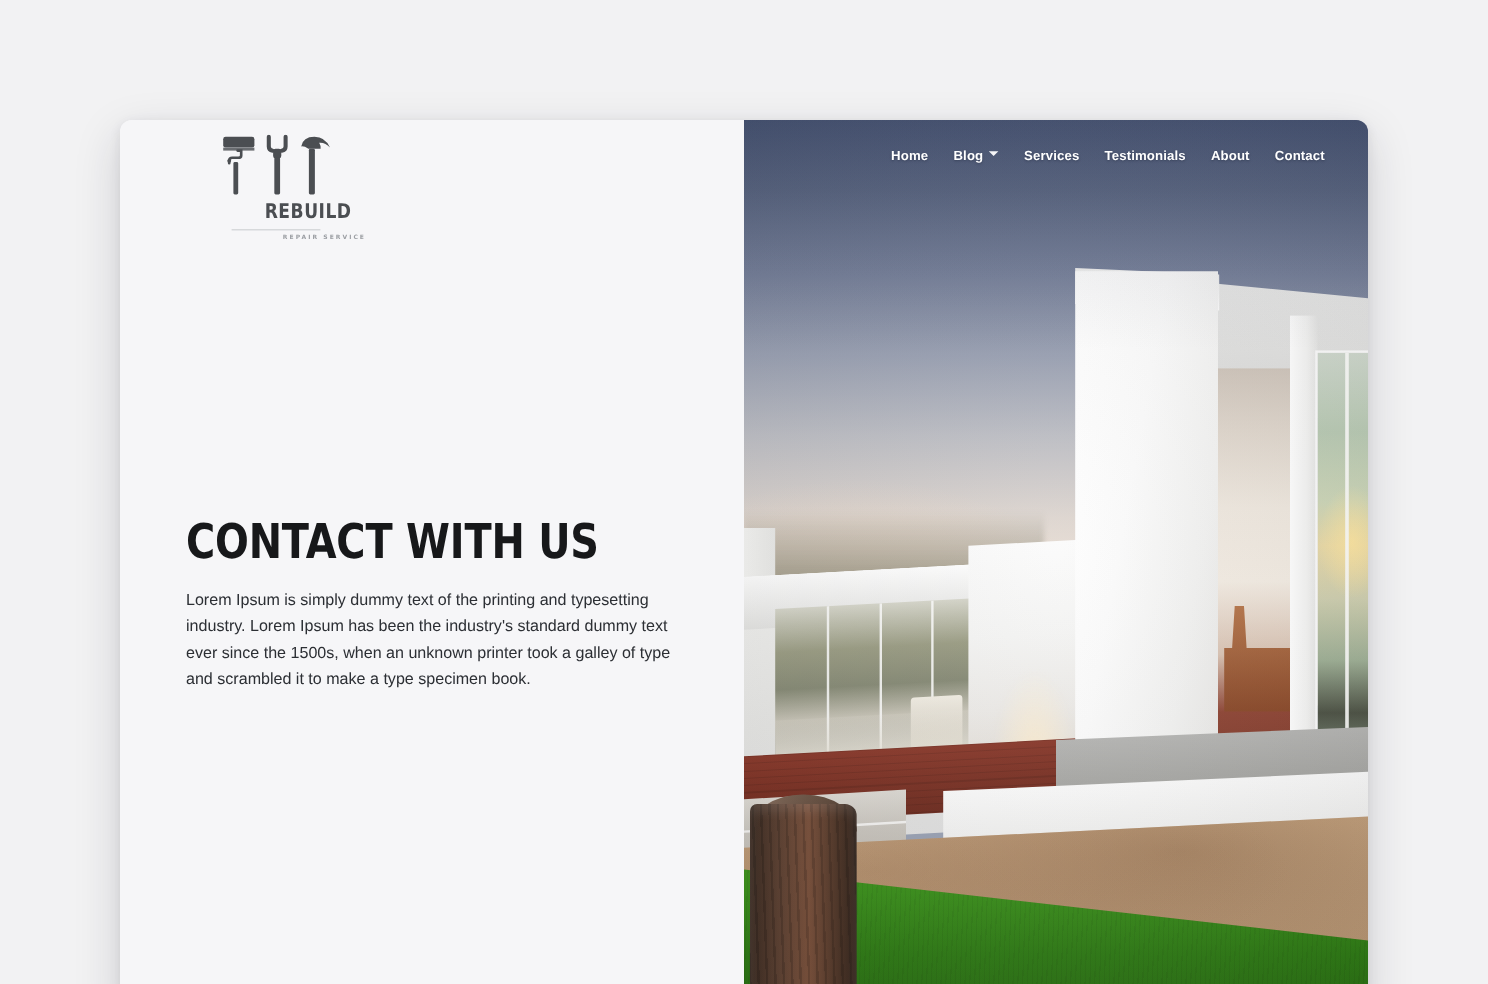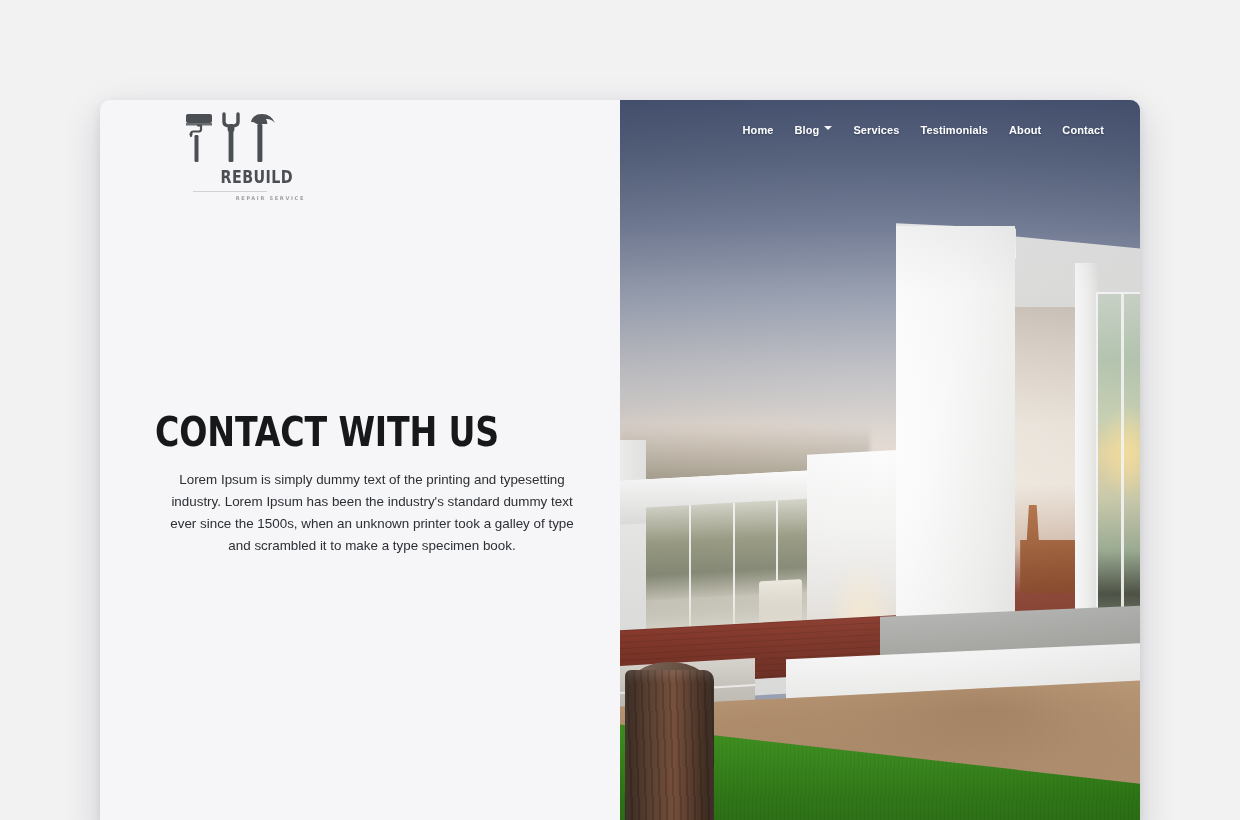--- a/index.html
+++ b/index.html
@@ -85,43 +85,42 @@
     font-size: 5px;
     letter-spacing: 1.7px;
     color: #9b9ea3;
     line-height: 1;
   }
 
   
   .hero-copy {
     position: absolute;
     left: 55px;
-    top: 312px;
+    top: 332px;
     width: 420px;
   }
   .hero-title {
     margin: 0 0 17px 0;
     font-family: "DejaVu Sans", sans-serif;
     font-weight: 700;
     font-size: 40px;
     line-height: 1;
     letter-spacing: -0.2px;
     color: #17181a;
     transform: scaleX(.83);
     transform-origin: left center;
     white-space: nowrap;
   }
   .hero-text {
-    margin: 12px;
+    margin: 0;
     font-family: "Liberation Sans", sans-serif;
     font-size: 13.4px;
     line-height: 1.63;
     color: #2c2f34;
     width: 410px;
-    text-align: center;
   }
 
   
   .photo-panel {
     position: relative;
     flex: 1 1 auto;
     overflow: hidden;
     background: #9aa2b4;
   }
 

